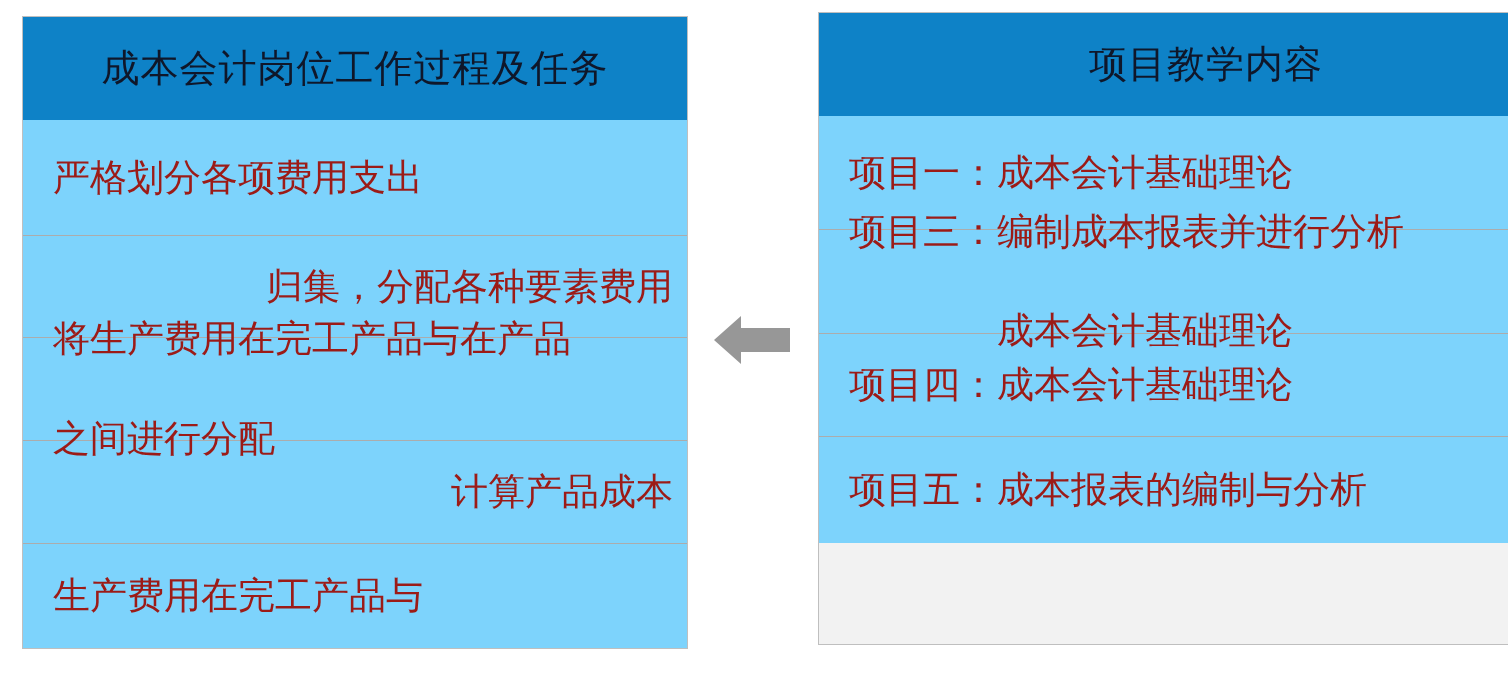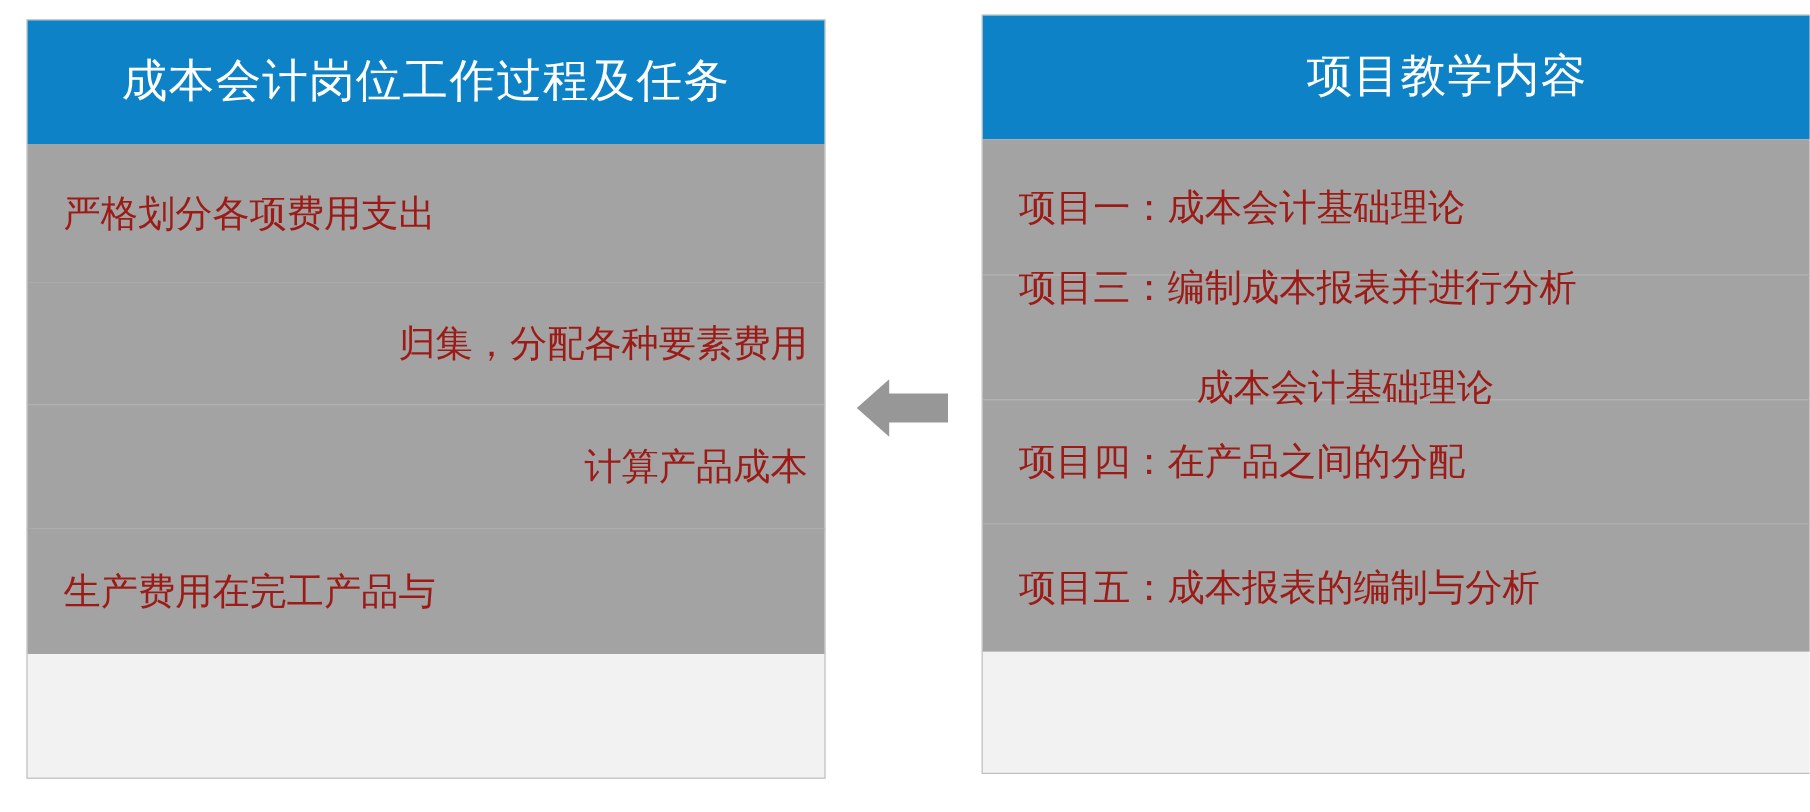--- a/index.html
+++ b/index.html
@@ -25,43 +25,43 @@
     position: absolute;
     box-sizing: border-box;
     background: #F2F2F2;
     border: 1px solid #BFBFBF;
   }
 
   .panel-header {
     box-sizing: border-box;
     width: 100%;
     background: #0E82C7;
-    color: #ffffff;
+    color: #0f172a;
     display: flex;
     align-items: center;
     justify-content: center;
     font-size: 38px;
     font-weight: 400;
     letter-spacing: 1px;
     line-height: 1.1;
     text-align: right;
   }
 
   .panel-body {
     display: block;
   }
 
   .row {
     box-sizing: border-box;
     display: flex;
     align-items: center;
-    background: #a3a3a3;
+    background: #7dd3fc;
     border-top: 1px solid #ACACAC;
     color: #9C1B17;
-    font-size: 31px;
+    font-size: 37px;
     line-height: 1.35;
     padding-left: 30px;
     padding-right: 14px;
     white-space: pre-line;
   }
   .row:first-child {
     border-top: none;
   }
 
   
@@ -117,20 +117,26 @@
 
   <div class="panel" id="panel-left">
     <div class="panel-header">成本会计岗位工作过程及任务</div>
     <div class="panel-body">
       <div class="row r1">
         <span class="line">严格划分各项费用支出</span>
       </div>
       <div class="row r2">
         <span class="line">归集，分配各种要素费用</span>
       </div>
+      <div class="row r3">
+        <div>
+          <span class="line">将生产费用在完工产品与在产品</span>
+          <span class="line">之间进行分配</span>
+        </div>
+      </div>
       <div class="row r4">
         <span class="line">计算产品成本</span>
       </div>
       <div class="row r5">
         <span class="line">生产费用在完工产品与</span>
       </div>
     </div>
   </div>
 
   <div id="connector-arrow">
@@ -145,21 +151,21 @@
       <div class="row r1">
         <span class="line">项目一：成本会计基础理论</span>
       </div>
       <div class="row r3">
         <div>
           <span class="line">项目三：编制成本报表并进行分析</span>
           <span class="line-indent">成本会计基础理论</span>
         </div>
       </div>
       <div class="row r4">
-        <span class="line">项目四：在产品之间的分配</span>
+        <span class="line">项目四：成本会计基础理论</span>
       </div>
       <div class="row r5">
         <span class="line">项目五：成本报表的编制与分析</span>
       </div>
     </div>
   </div>
 
 </div>
 
 </body></html>

